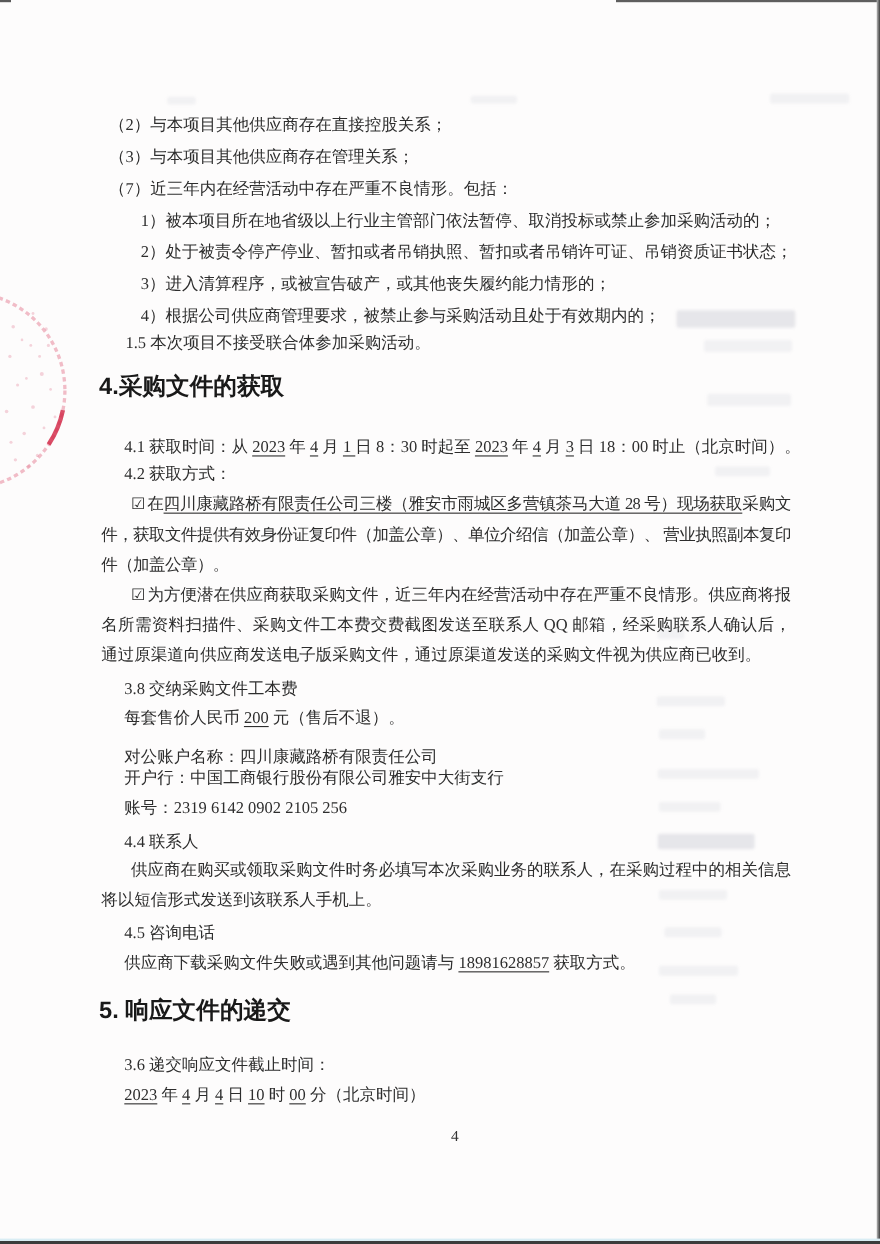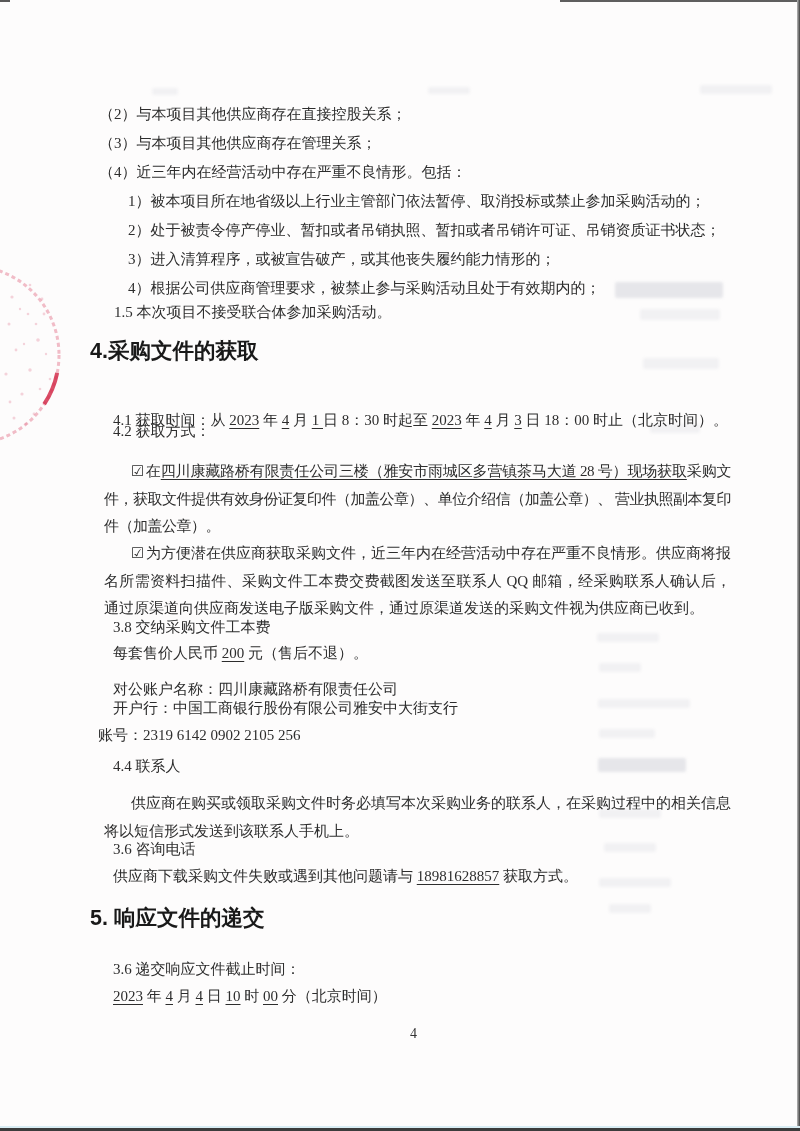--- a/index.html
+++ b/index.html
@@ -13,21 +13,21 @@
   .edge{ position:absolute; pointer-events:none; }
   .edge-top{ left:0; top:0; width:800px; height:2px;
     background:linear-gradient(90deg, rgba(60,60,60,.85) 0 10px, rgba(60,60,60,0) 10px 560px, rgba(55,55,55,.8) 560px 100%); }
   .edge-right{ right:0; top:0; width:3px; height:1131px;
     background:linear-gradient(90deg,#b8b8b8,#3e3e3e); }
   .edge-bottom{ left:0; bottom:0; width:800px; height:5px;
     background:linear-gradient(180deg,#d9edf4 0 2px,#3c3c3c 2px 100%); }
 
   
   .line{ position:absolute; font-size:15px; white-space:nowrap; line-height:20px; }
-  .para{ position:absolute; left:88px; width:627px; margin:16px; font-size:15px;
+  .para{ position:absolute; left:88px; width:627px; margin:4px; font-size:15px;
     line-height:27.5px; text-align:justify; text-indent:27px; }
   .u{ text-decoration:underline; text-underline-offset:3px; }
   .h1{ position:absolute; left:90px; margin:0; font-size:21.5px; font-weight:bold;
     color:#191919; font-family:"Liberation Sans", sans-serif; white-space:nowrap; }
   .cb{ font-family:"DejaVu Sans", sans-serif; font-size:14.5px; margin-right:2px; }
   .pagenum{ position:absolute; left:410px; top:1026px; font-size:14px; color:#333; }
 
   
   .ghost{ position:absolute; background:rgba(140,145,165,.10); filter:blur(1.5px);
     border-radius:2px; pointer-events:none; }
@@ -84,48 +84,48 @@
 <div class="ghost" style="left:598px;top:699px;width:92px;height:9px"></div>
 <div class="ghost" style="left:599px;top:729px;width:56px;height:9px"></div>
 <div class="ghost strong" style="left:598px;top:758px;width:88px;height:14px"></div>
 <div class="ghost" style="left:599px;top:809px;width:62px;height:9px"></div>
 <div class="ghost" style="left:604px;top:843px;width:52px;height:9px"></div>
 <div class="ghost" style="left:599px;top:878px;width:72px;height:9px"></div>
 <div class="ghost" style="left:609px;top:904px;width:42px;height:9px"></div>
 
 <div class="line" style="left:99px;top:104px">（2）与本项目其他供应商存在直接控股关系；</div>
 <div class="line" style="left:99px;top:133px">（3）与本项目其他供应商存在管理关系；</div>
-<div class="line" style="left:99px;top:162px">（4）近三年内在经营活动中存在严重不良情形。包括：</div>
+<div class="line" style="left:99px;top:162px">（7）近三年内在经营活动中存在严重不良情形。包括：</div>
 <div class="line" style="left:128px;top:191px">1）被本项目所在地省级以上行业主管部门依法暂停、取消投标或禁止参加采购活动的；</div>
 <div class="line" style="left:128px;top:220px">2）处于被责令停产停业、暂扣或者吊销执照、暂扣或者吊销许可证、吊销资质证书状态；</div>
 <div class="line" style="left:128px;top:249px">3）进入清算程序，或被宣告破产，或其他丧失履约能力情形的；</div>
 <div class="line" style="left:128px;top:278px">4）根据公司供应商管理要求，被禁止参与采购活动且处于有效期内的；</div>
 <div class="line" style="left:114px;top:302px">1.5 本次项目不接受联合体参加采购活动。</div>
 
 <h2 class="h1" style="top:336px">4.采购文件的获取</h2>
 
-<div class="line" style="left:113px;top:410px"><span>4.1 获取时间：从 </span><span class="u">2023</span><span> 年 </span><span class="u">4</span><span> 月 </span><span class="u"> 1 </span><span> 日 8：30 时起至 </span><span class="u">2023</span><span> 年 </span><span class="u">4</span><span> 月 </span><span class="u">3</span><span> 日 18：00 时止（北京时间）。</span></div>
+<div class="line" style="left:113px;top:397px"><span>4.1 获取时间：从 </span><span class="u">2023</span><span> 年 </span><span class="u">4</span><span> 月 </span><span class="u"> 1 </span><span> 日 8：30 时起至 </span><span class="u">2023</span><span> 年 </span><span class="u">4</span><span> 月 </span><span class="u">3</span><span> 日 18：00 时止（北京时间）。</span></div>
 <div class="line" style="left:113px;top:421px">4.2  获取方式：</div>
 
 <p class="para" style="top:442px;letter-spacing:-0.5px">
   <span class="cb">☑</span><span><span>在</span><span class="u">四川康藏路桥有限责任公司三楼（雅安市雨城区多营镇茶马大道 28 号）现场获取</span><span>采购文件，获取文件提供有效身份证复印件（加盖公章）、单位介绍信（加盖公章）、 营业执照副本复印件（加盖公章）。</span></span>
 </p>
 
 <p class="para" style="top:524px">
   <span class="cb">☑</span><span>为方便潜在供应商获取采购文件，近三年内在经营活动中存在严重不良情形。供应商将报名所需资料扫描件、采购文件工本费交费截图发送至联系人 QQ 邮箱，经采购联系人确认后，通过原渠道向供应商发送电子版采购文件，通过原渠道发送的采购文件视为供应商已收到。</span>
 </p>
 
 <div class="line" style="left:113px;top:617px">3.8 交纳采购文件工本费</div>
 <div class="line" style="left:113px;top:643px"><span>每套售价人民币 </span><span class="u">200</span><span> 元（售后不退）。</span></div>
 <div class="line" style="left:113px;top:679px">对公账户名称：四川康藏路桥有限责任公司</div>
 <div class="line" style="left:113px;top:698px">开户行：中国工商银行股份有限公司雅安中大街支行</div>
-<div class="line" style="left:98px;top:725px">账号：2319 6142 0902 2105 256</div>
+<div class="line" style="left:113px;top:725px">账号：2319 6142 0902 2105 256</div>
 
 <div class="line" style="left:113px;top:756px">4.4 联系人</div>
 <p class="para" style="top:774px">供应商在购买或领取采购文件时务必填写本次采购业务的联系人，在采购过程中的相关信息将以短信形式发送到该联系人手机上。</p>
-<div class="line" style="left:113px;top:839px">3.6 咨询电话</div>
+<div class="line" style="left:113px;top:839px">4.5 咨询电话</div>
 <div class="line" style="left:113px;top:866px"><span>供应商下载采购文件失败或遇到其他问题请与 </span><span class="u">18981628857</span><span> 获取方式。</span></div>
 
 <h2 class="h1" style="top:903px">5. 响应文件的递交</h2>
 <div class="line" style="left:113px;top:959px">3.6 递交响应文件截止时间：</div>
 <div class="line" style="left:113px;top:986px"><span class="u">2023</span><span> 年 </span><span class="u">4</span><span> 月 </span><span class="u">4</span><span> 日 </span><span class="u">10</span><span> 时 </span><span class="u">00</span><span> 分（北京时间）</span></div>
 
 <div class="pagenum">4</div>
 
 </body></html>

